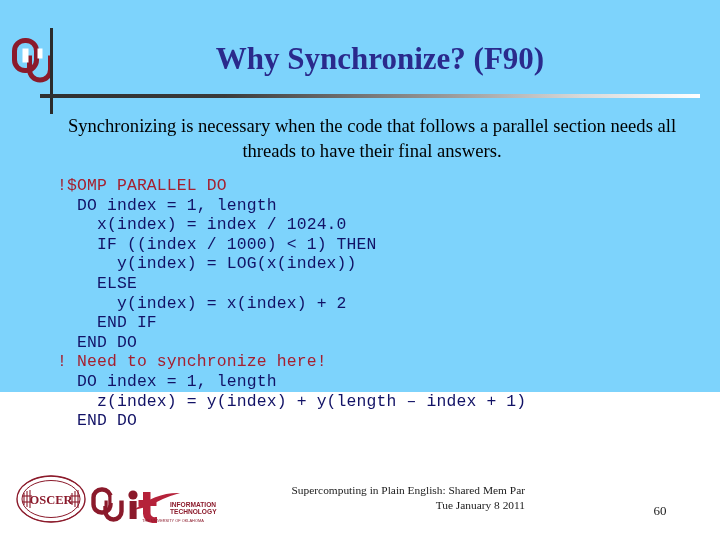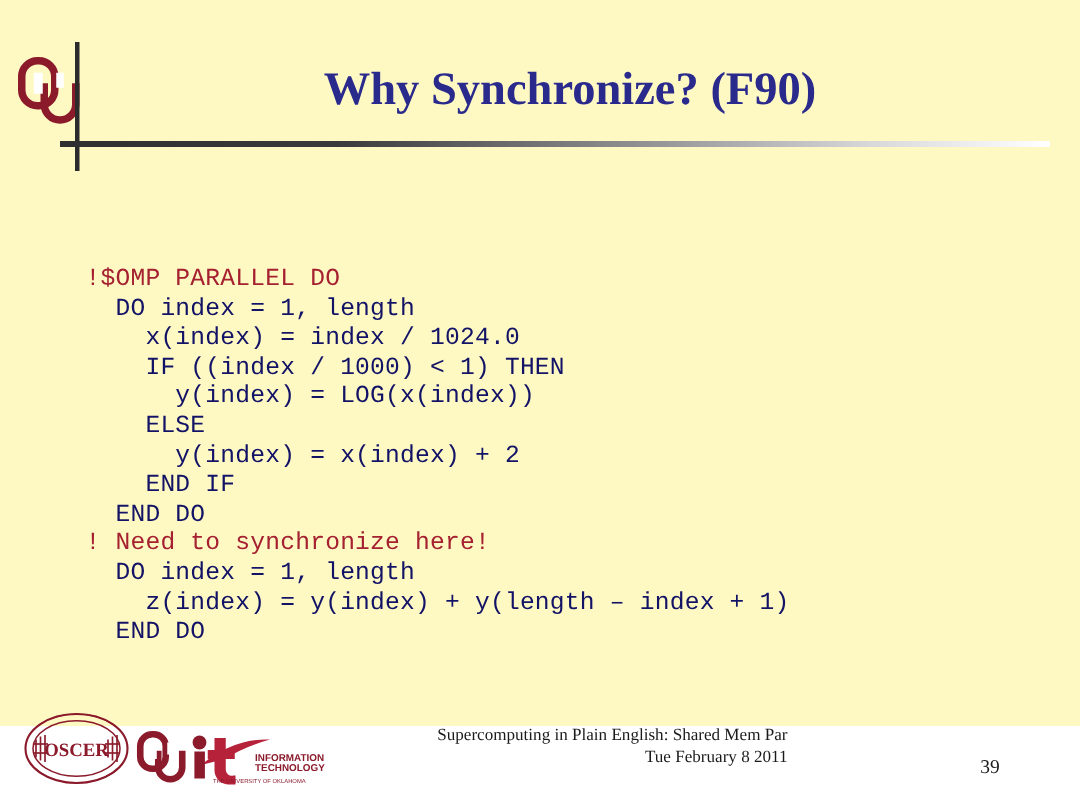--- a/index.html
+++ b/index.html
@@ -11,22 +11,22 @@
     height: 540px;
     background: #ffffff;
     font-family: "Liberation Serif", serif;
     overflow: hidden;
     position: relative;
   }
   .slide {
     position: absolute;
     inset: 0;
     width: 720px;
-    height: 484px;
-    background: #fef9c3;
+    height: 392px;
+    background: #7dd3fc;
   }
 
   
   .header-vline {
     position: absolute;
     left: 50px;
     top: 28px;
     width: 3px;
     height: 86px;
     background: #2b2b2b;
@@ -162,20 +162,21 @@
       <rect x="12.5" y="14.5" width="6" height="14" fill="#ffffff"></rect>
       <rect x="27.5" y="14.5" width="5" height="10" fill="#ffffff"></rect>
     </svg>
   </div>
 
   <div class="header-vline"></div>
   <div class="header-hline"></div>
 
   <div class="slide-title">Why Synchronize? (F90)</div>
 
+  <div class="body-text">Synchronizing is necessary when the code that follows a parallel section needs all threads to have their final answers.</div>
 
   <div class="code-block" id="code-block"><div class="code-line accent">!$OMP PARALLEL DO</div><div class="code-line">  DO index = 1, length</div><div class="code-line">    x(index) = index / 1024.0</div><div class="code-line">    IF ((index / 1000) &lt; 1) THEN</div><div class="code-line">      y(index) = LOG(x(index))</div><div class="code-line">    ELSE</div><div class="code-line">      y(index) = x(index) + 2</div><div class="code-line">    END IF</div><div class="code-line">  END DO</div><div class="code-line accent">! Need to synchronize here!</div><div class="code-line">  DO index = 1, length</div><div class="code-line">    z(index) = y(index) + y(length – index + 1)</div><div class="code-line">  END DO</div></div>
 
   <div class="oscer-logo">
     <svg viewBox="0 0 74 50" width="74" height="50" aria-hidden="true">
       <ellipse cx="37" cy="25" rx="34" ry="23" fill="none" stroke="#8b1a2b" stroke-width="1.4"></ellipse>
       <ellipse cx="37" cy="25" rx="29" ry="18.5" fill="none" stroke="#8b1a2b" stroke-width="1"></ellipse>
       <g stroke="#8b1a2b" stroke-width="1.1">
         <line x1="10" y1="19" x2="10" y2="31"></line>
         <line x1="13" y1="17" x2="13" y2="33"></line>
@@ -212,18 +213,18 @@
       <rect x="3.6" y="17" width="7" height="18" fill="#8b1a2b"></rect>
       <path d="M17 8 h7.5 v8 h6 v6 h-6 v7 a4 4 0 0 0 5 4 l1.5 0 v6 h-4 a9.5 9.5 0 0 1 -10 -10 v-7 h-4.5 v-6 h4.5 z" fill="#b5223a"></path>
       <text x="44" y="23" font-family="'Liberation Sans', sans-serif" font-size="6.6" font-weight="bold" fill="#8b1a2b">INFORMATION</text>
       <text x="44" y="30" font-family="'Liberation Sans', sans-serif" font-size="6.6" font-weight="bold" fill="#8b1a2b">TECHNOLOGY</text>
       <text x="16" y="38" font-family="'Liberation Sans', sans-serif" font-size="3.9" fill="#8b1a2b">THE UNIVERSITY OF OKLAHOMA</text>
     </svg>
   </div>
 
   <div class="footer-text">
     <div>Supercomputing in Plain English: Shared Mem Par</div>
-    <div>Tue February 8 2011</div>
-  </div>
-
-  <div class="page-number">39</div>
+    <div>Tue January 8 2011</div>
+  </div>
+
+  <div class="page-number">60</div>
 
 </div>
 
 </body></html>

